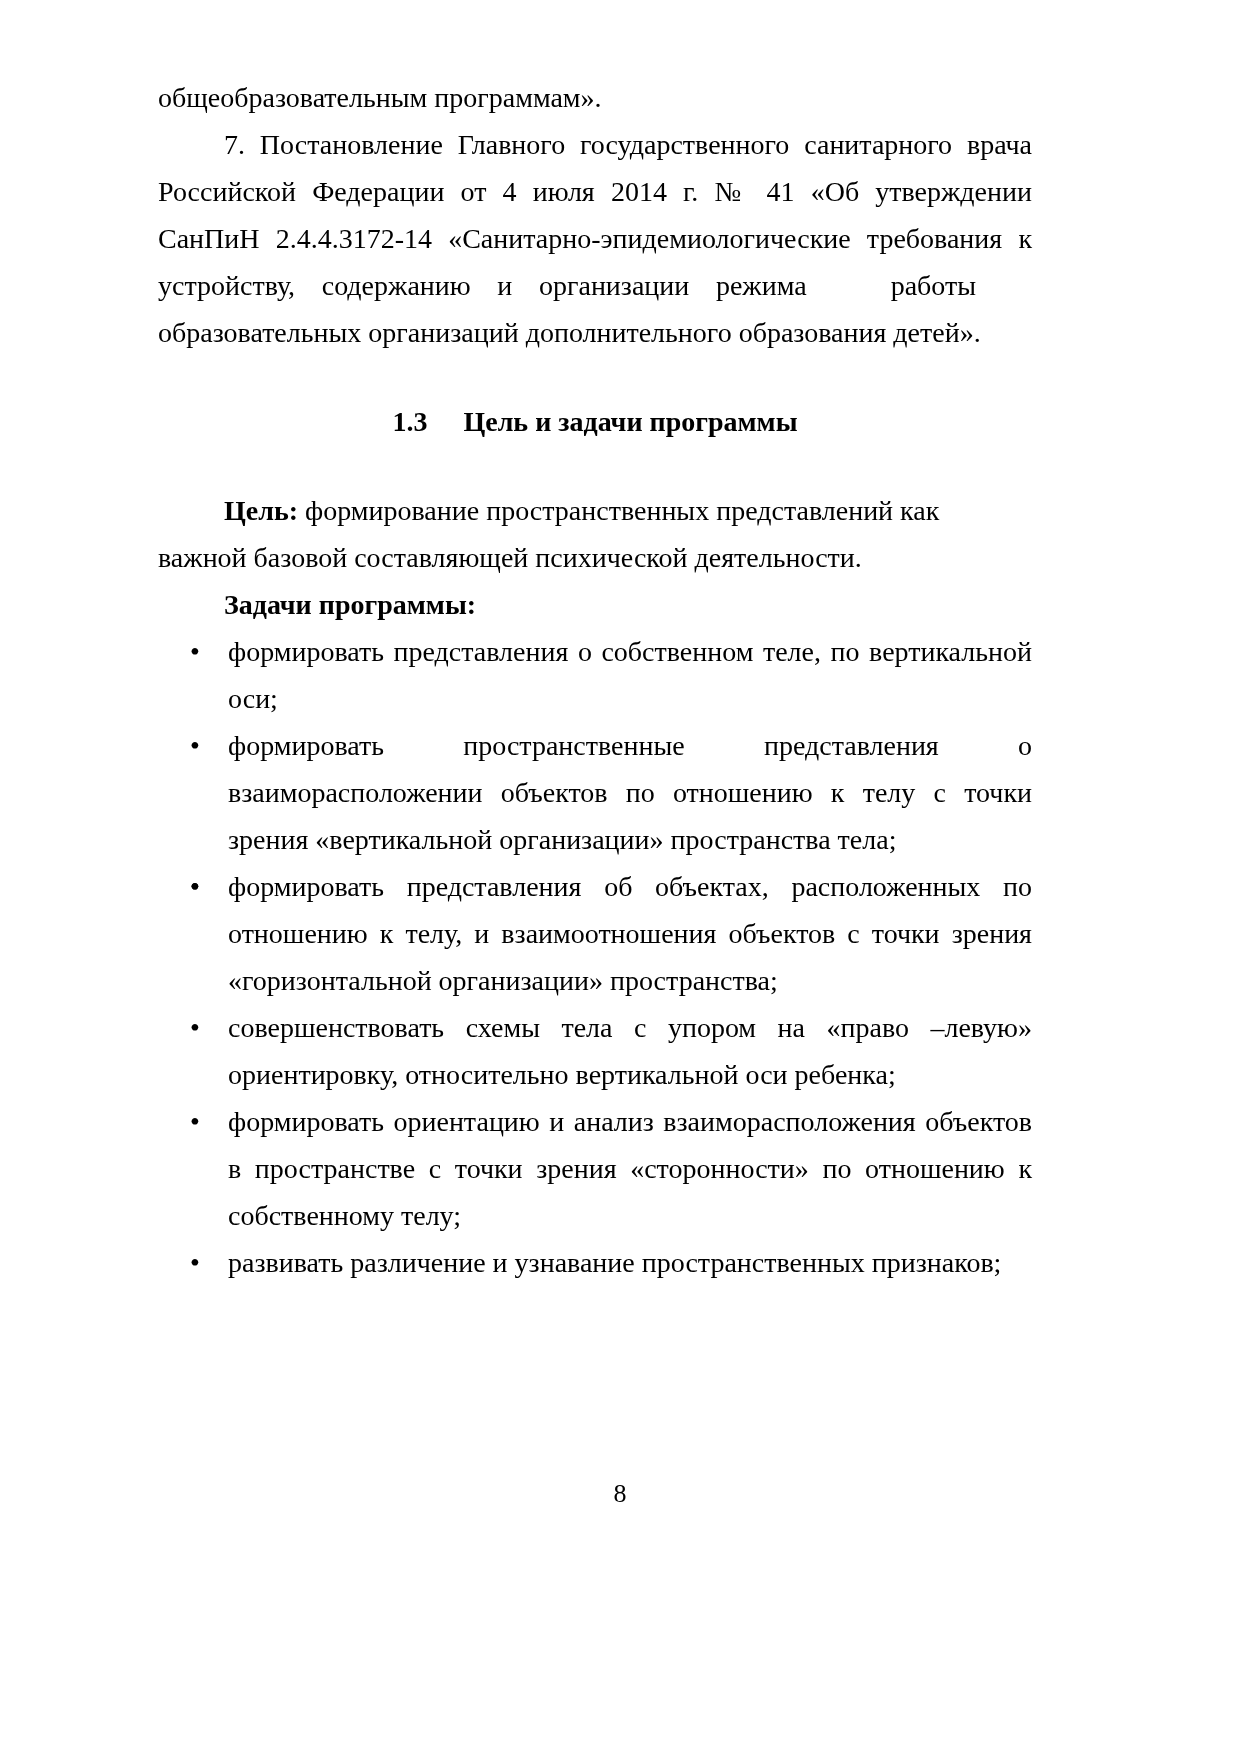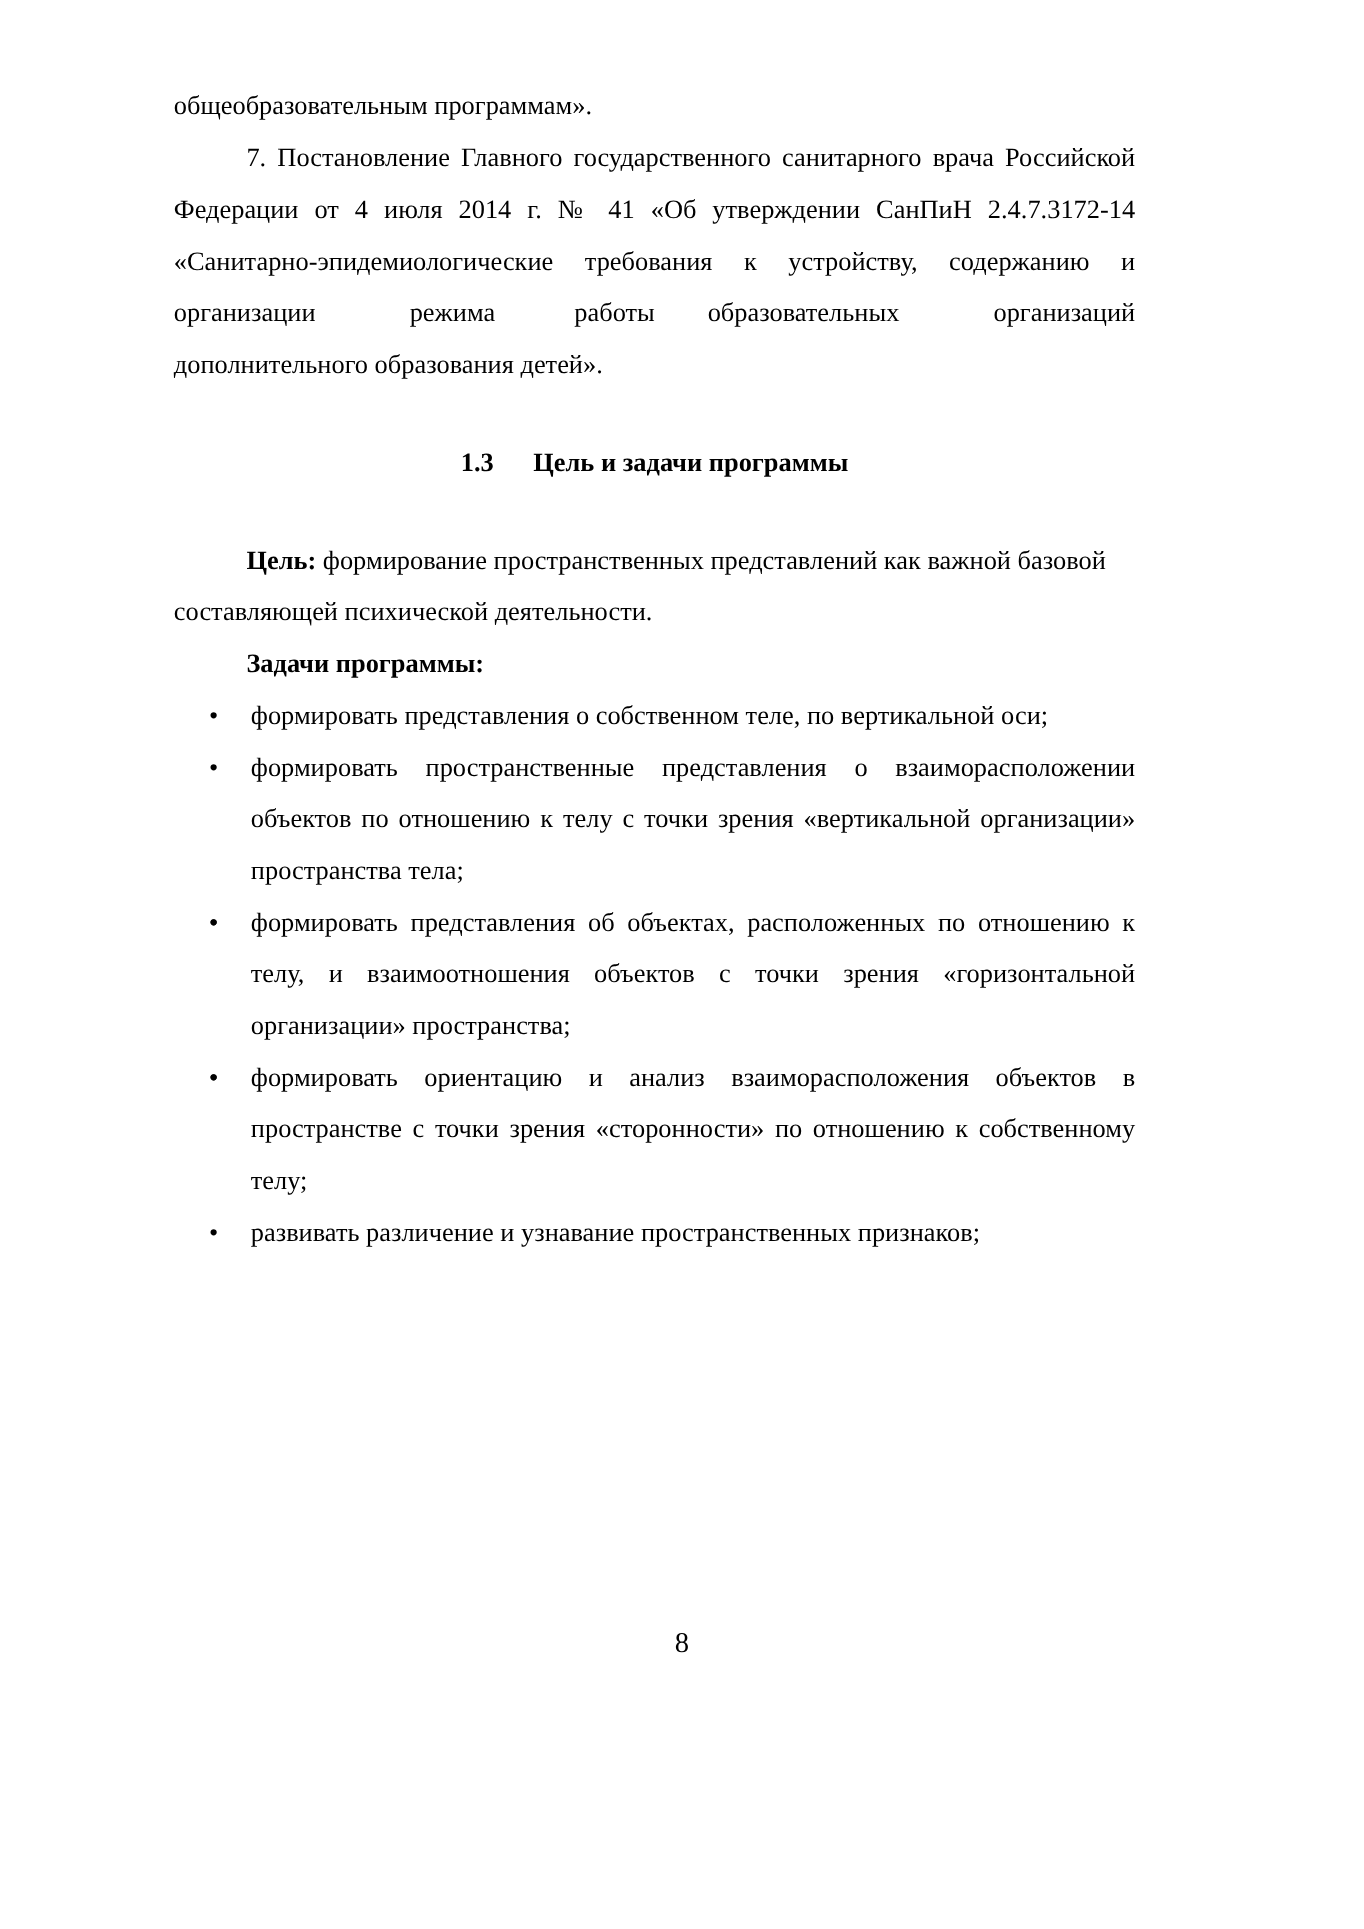--- a/index.html
+++ b/index.html
@@ -14,21 +14,21 @@
     background: #ffffff;
     color: #000000;
     font-family: "Liberation Serif", serif;
     overflow: hidden;
   }
   .content {
     position: absolute;
     left: 158px;
     top: 74px;
     width: 874px;
-    font-size: 24px;
+    font-size: 28px;
     line-height: 47px;
   }
   .content p {
     margin: 0;
     text-align: justify;
     text-align-last: left;
   }
   .p-indent {
     text-indent: 66px;
   }
@@ -84,21 +84,21 @@
 </style>
 </head>
 <body>
 
 <div class="page">
   <div class="content">
 
     <p>общеобразовательным программам».</p>
 
 
-    <p class="p-indent">7. Постановление Главного государственного санитарного врача Российской Федерации от 4 июля 2014 г. № 41 «Об утверждении СанПиН 2.4.7.3172-14 «Санитарно-эпидемиологические требования к устройству, содержанию и организации режима   работы  образовательных организаций дополнительного образования детей».</p>
+    <p class="p-indent">7. Постановление Главного государственного санитарного врача Российской Федерации от 4 июля 2014 г. № 41 «Об утверждении СанПиН 2.4.4.3172-14 «Санитарно-эпидемиологические требования к устройству, содержанию и организации режима   работы  образовательных организаций дополнительного образования детей».</p>
 
     <p class="heading">
       <span class="h-num">1.3</span><span>Цель и задачи программы</span>
     </p>
 
     <p class="goal">
       <span class="goal-label">Цель:</span><span> формирование пространственных представлений как важной базовой составляющей психической деятельности.</span>
     </p>
 
     <p class="tasks-label">Задачи программы:</p>
@@ -114,20 +114,21 @@
       </li>
       <li>
         <span class="bullet">•</span>
       </li>
       <li>
         <span class="bullet">•</span>
         <span>формировать представления об объектах, расположенных по отношению к телу, и взаимоотношения объектов с точки зрения «горизонтальной организации» пространства;</span>
       </li>
       <li>
         <span class="bullet">•</span>
+        <span>совершенствовать схемы тела с упором на «право –левую» ориентировку, относительно вертикальной оси ребенка;</span>
       </li>
       <li>
         <span class="bullet">•</span>
         <span>формировать ориентацию и анализ взаиморасположения объектов в пространстве с точки зрения «сторонности» по отношению к собственному телу;</span>
       </li>
       <li>
         <span class="bullet">•</span>
         <span>развивать различение и узнавание пространственных признаков;</span>
       </li>
     </ul>

